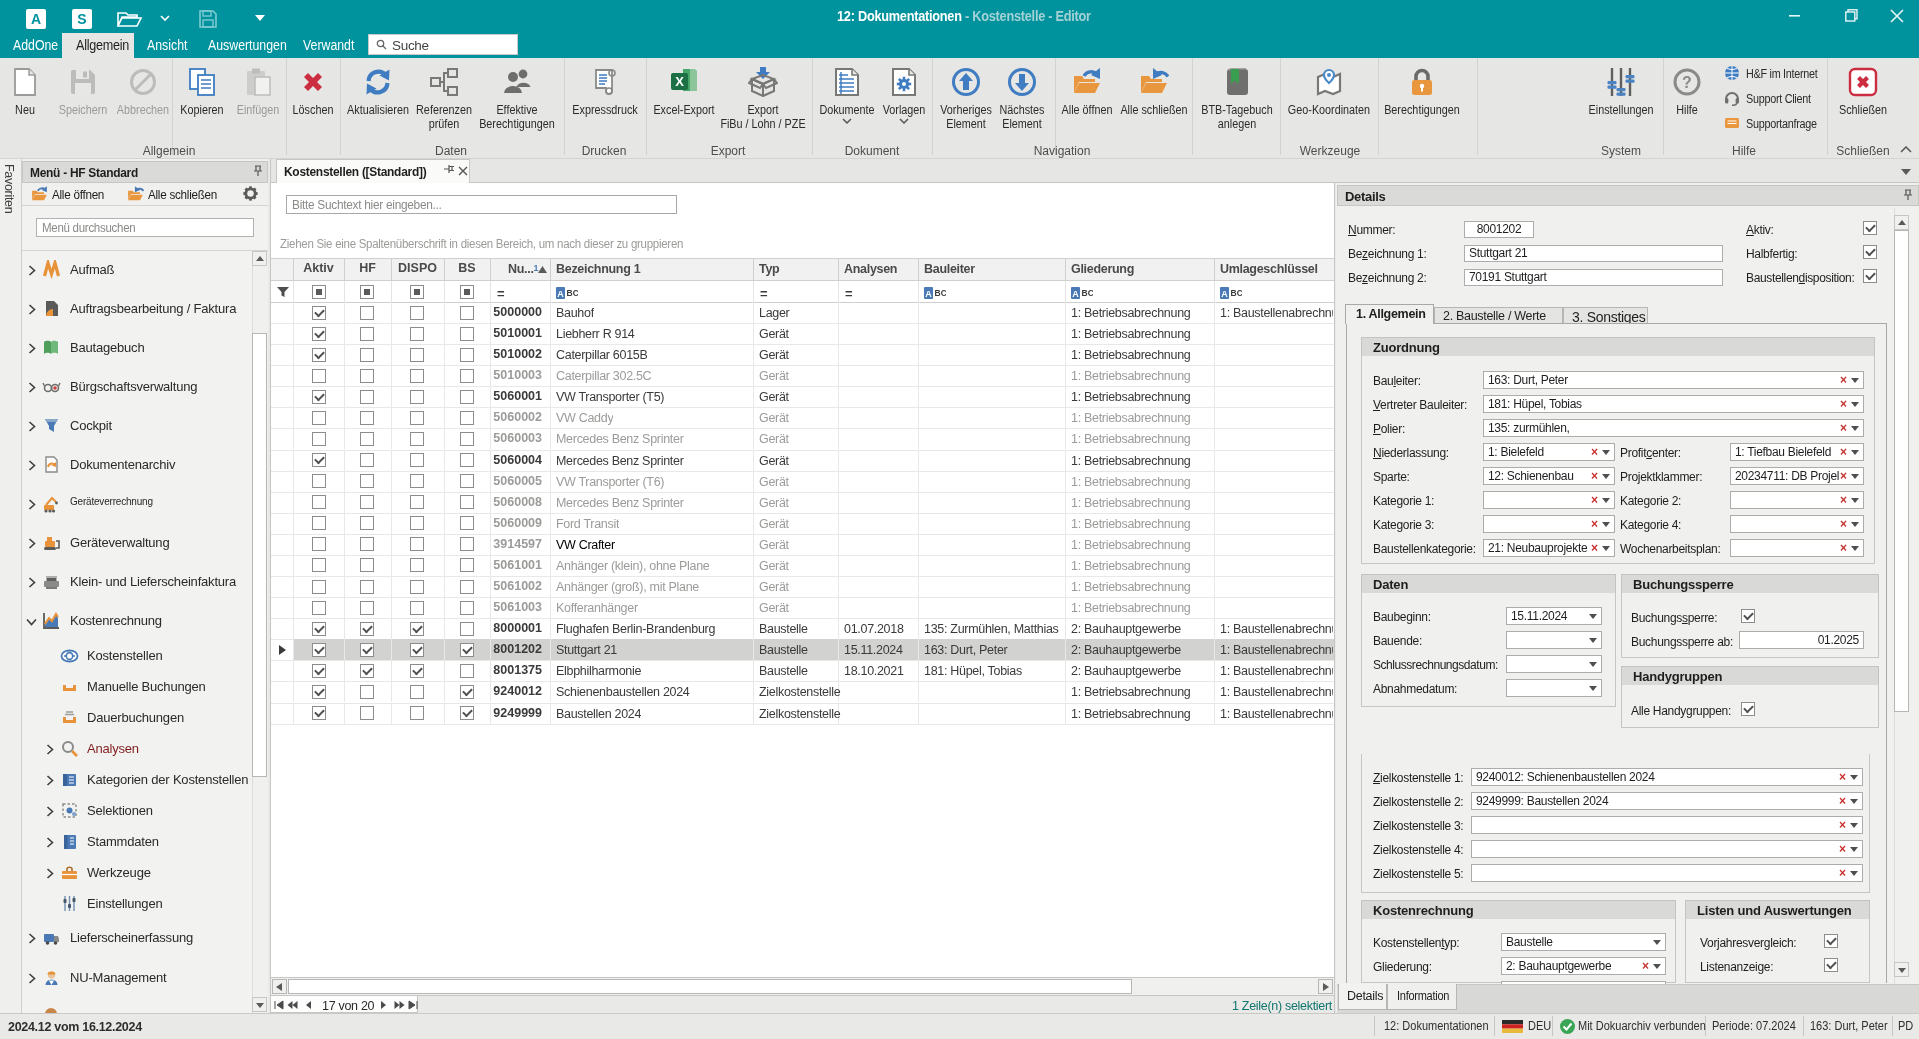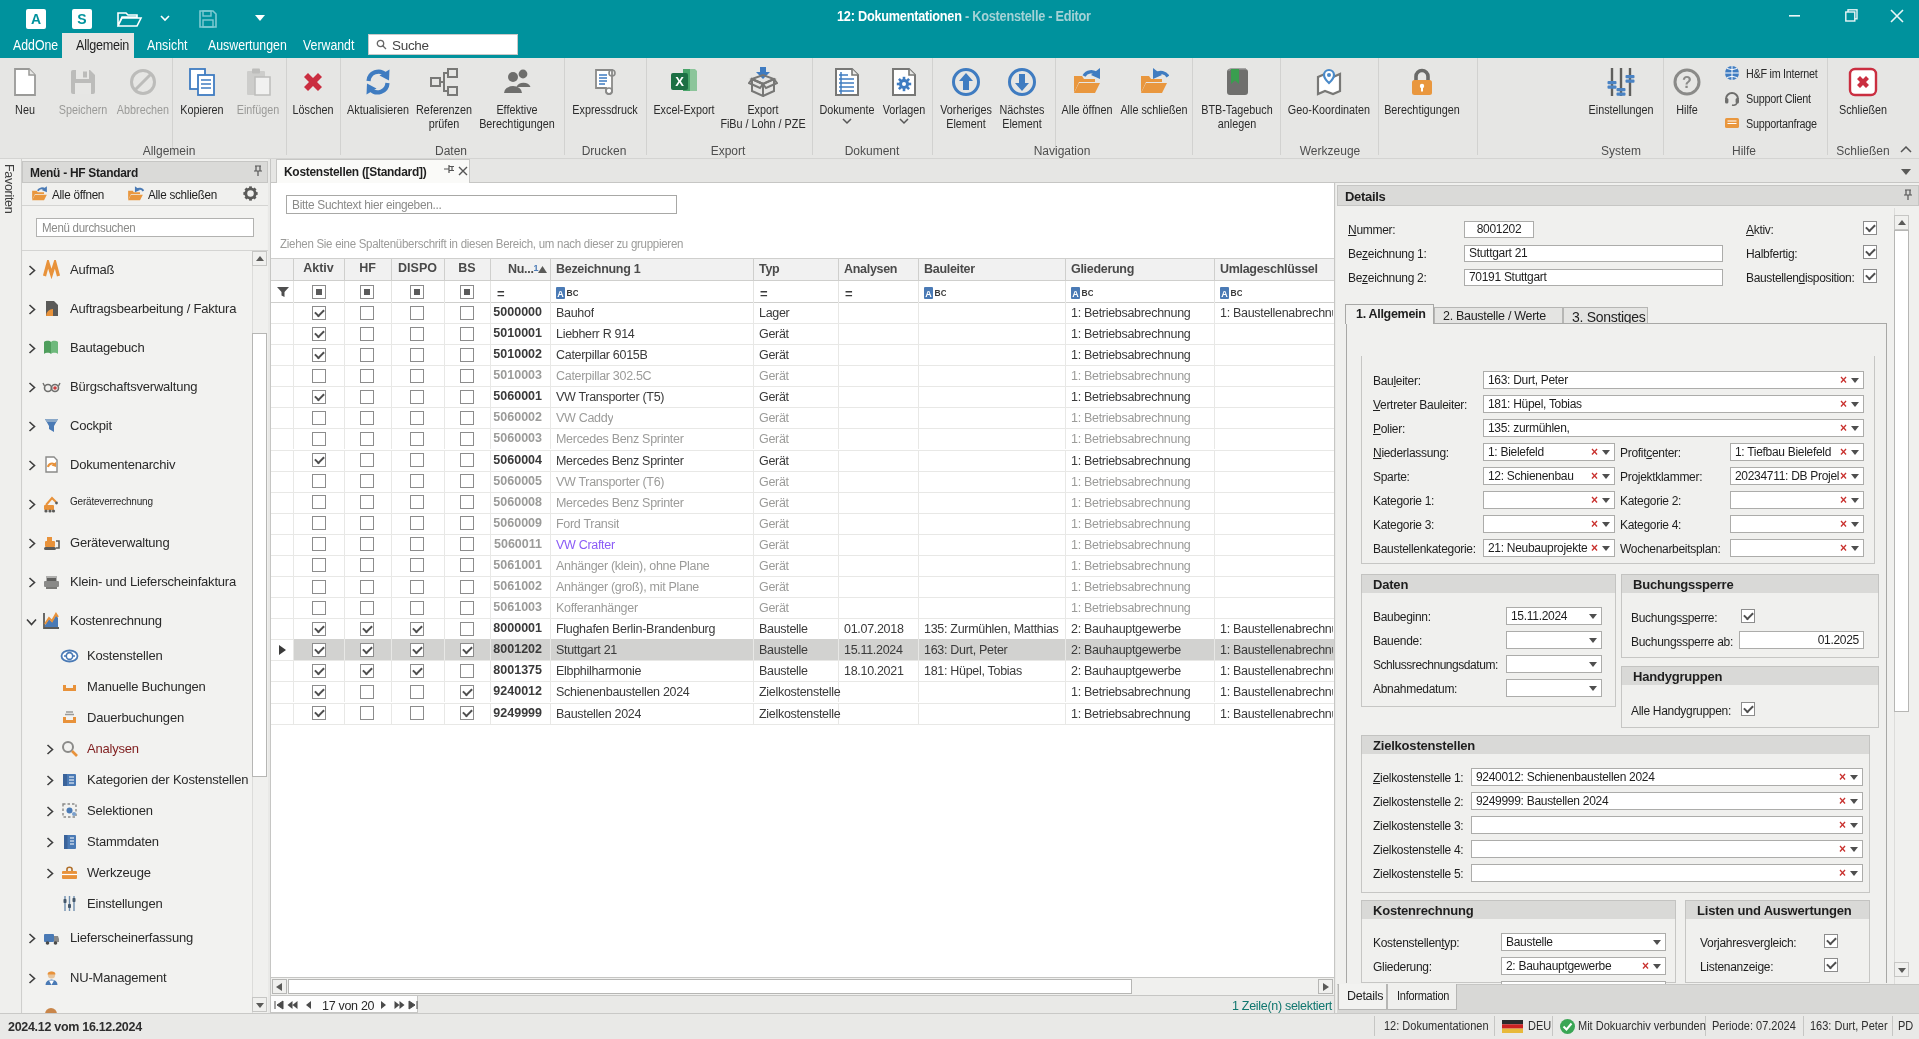--- a/index.html
+++ b/index.html
@@ -842,22 +842,22 @@
 <div class="a" style="left:550px;top:534px;width:1px;height:21px;background:#e8e8e6"></div>
 <div class="a" style="left:753px;top:534px;width:1px;height:21px;background:#e8e8e6"></div>
 <div class="a" style="left:838px;top:534px;width:1px;height:21px;background:#e8e8e6"></div>
 <div class="a" style="left:918px;top:534px;width:1px;height:21px;background:#e8e8e6"></div>
 <div class="a" style="left:1065px;top:534px;width:1px;height:21px;background:#e8e8e6"></div>
 <div class="a" style="left:1214px;top:534px;width:1px;height:21px;background:#e8e8e6"></div>
 <div class="ck" style="left:312px;top:537px"></div>
 <div class="ck" style="left:360px;top:537px"></div>
 <div class="ck" style="left:410px;top:537px"></div>
 <div class="ck" style="left:460px;top:537px"></div>
-<div class="rlbl" style="left:490px;top:538px;width:52px;text-align:right;font-weight:bold;color:#9b9b99;font-size:12.5px">5060011</div>
-<div class="lbl" style="left:556px;top:538px;color:#8b5cf6;font-size:12.5px;max-width:195px;overflow:hidden">VW Crafter</div>
+<div class="rlbl" style="left:490px;top:538px;width:52px;text-align:right;font-weight:bold;color:#9b9b99;font-size:12.5px">3914597</div>
+<div class="lbl" style="left:556px;top:538px;color:#000000;font-size:12.5px;max-width:195px;overflow:hidden">VW Crafter</div>
 <div class="lbl" style="left:759px;top:538px;color:#9b9b99;font-size:12.5px">Gerät</div>
 <div class="lbl" style="left:1071px;top:538px;color:#9b9b99;font-size:12.5px">1: Betriebsabrechnung</div>
 <div class="a" style="left:271px;top:576px;width:1063px;height:1px;background:#e8e8e6"></div>
 <div class="a" style="left:293px;top:555px;width:1px;height:21px;background:#e8e8e6"></div>
 <div class="a" style="left:344px;top:555px;width:1px;height:21px;background:#e8e8e6"></div>
 <div class="a" style="left:391px;top:555px;width:1px;height:21px;background:#e8e8e6"></div>
 <div class="a" style="left:444px;top:555px;width:1px;height:21px;background:#e8e8e6"></div>
 <div class="a" style="left:490px;top:555px;width:1px;height:21px;background:#e8e8e6"></div>
 <div class="a" style="left:550px;top:555px;width:1px;height:21px;background:#e8e8e6"></div>
 <div class="a" style="left:753px;top:555px;width:1px;height:21px;background:#e8e8e6"></div>
@@ -1097,20 +1097,21 @@
 <div class="lbl" style="left:1746px;top:271px;letter-spacing:-0.35px">Baustellen<u>d</u>isposition:</div>
 <div class="ck c" style="left:1863px;top:269px"></div>
 <div class="a" style="left:1345px;top:304px;width:89px;height:20px;background:#f0f0ee;border:1px solid #a8a8a6;border-bottom:none"></div>
 <div class="lbl" style="left:1356px;top:307px;font-weight:bold;font-size:12.5px">1. Allgemein</div>
 <div class="a" style="left:1434px;top:307px;width:129px;height:17px;background:#e4e4e2;border:1px solid #b6b6b4;border-bottom:none"></div>
 <div class="lbl" style="left:1443px;top:309px;font-size:12.5px">2. Baustelle / Werte</div>
 <div class="a" style="left:1563px;top:307px;width:85px;height:17px;background:#e4e4e2;border:1px solid #b6b6b4;border-bottom:none"></div>
 <div class="lbl" style="left:1572px;top:309px;font-size:14px">3. Sonstiges</div>
 <div class="a" style="left:1346px;top:323px;width:541px;height:660px;border:1px solid #a8a8a6;border-bottom:none;background:#f0f0ee"></div>
 <div class="a" style="left:1346px;top:323px;width:87px;height:1px;background:#f0f0ee"></div>
+<div class="ghdr" style="left:1361px;top:337px;width:514px;height:19px">Zuordnung</div>
 <div class="a" style="left:1361px;top:356px;width:514px;height:208px;border:1px solid #c6c6c4;border-top:none"></div>
 <div class="lbl" style="left:1373px;top:374px;">Bau<u>l</u>eiter:</div>
 <div class="fld" style="left:1483px;top:371px;width:381px;height:18px;line-height:16px">163: Durt, Peter</div>
 <div class="xbtn" style="left:1840px;top:374px">×</div>
 <div class="dar" style="left:1851px;top:378px"></div>
 <div class="lbl" style="left:1373px;top:398px;"><u>V</u>ertreter Bauleiter:</div>
 <div class="fld" style="left:1483px;top:395px;width:381px;height:18px;line-height:16px">181: Hüpel, Tobias</div>
 <div class="xbtn" style="left:1840px;top:398px">×</div>
 <div class="dar" style="left:1851px;top:402px"></div>
 <div class="lbl" style="left:1373px;top:422px;"><u>P</u>olier:</div>
@@ -1174,21 +1175,20 @@
 <div class="ghdr" style="left:1621px;top:574px;width:258px;height:19px">Buchungssperre</div>
 <div class="a" style="left:1621px;top:593px;width:258px;height:65px;border:1px solid #c6c6c4;border-top:none"></div>
 <div class="lbl" style="left:1631px;top:611px;">Buchungs<u>s</u>perre:</div>
 <div class="ck c" style="left:1741px;top:609px"></div>
 <div class="lbl" style="left:1631px;top:635px;">Buchungssperre ab:</div>
 <div class="fld" style="left:1739px;top:631px;width:125px;height:18px;line-height:16px;text-align:right">01.2025</div>
 <div class="ghdr" style="left:1621px;top:666px;width:258px;height:19px">Handygruppen</div>
 <div class="a" style="left:1621px;top:685px;width:258px;height:43px;border:1px solid #c6c6c4;border-top:none"></div>
 <div class="lbl" style="left:1631px;top:704px;letter-spacing:-0.3px">Alle Handygruppen:</div>
 <div class="ck c" style="left:1741px;top:702px"></div>
-<div class="ghdr" style="left:1361px;top:735px;width:509px;height:19px">Zielkostenstellen</div>
 <div class="a" style="left:1361px;top:754px;width:509px;height:139px;border:1px solid #c6c6c4;border-top:none"></div>
 <div class="lbl" style="left:1373px;top:771px;"><u>Z</u>ielkostenstelle 1:</div>
 <div class="fld" style="left:1471px;top:768px;width:392px;height:18px;line-height:16px">9240012: Schienenbaustellen 2024</div>
 <div class="xbtn" style="left:1839px;top:771px">×</div>
 <div class="dar" style="left:1850px;top:775px"></div>
 <div class="lbl" style="left:1373px;top:795px;">Zielkostenstelle 2:</div>
 <div class="fld" style="left:1471px;top:792px;width:392px;height:18px;line-height:16px">9249999: Baustellen 2024</div>
 <div class="xbtn" style="left:1839px;top:795px">×</div>
 <div class="dar" style="left:1850px;top:799px"></div>
 <div class="lbl" style="left:1373px;top:819px;">Zielkostenstelle 3:</div>

